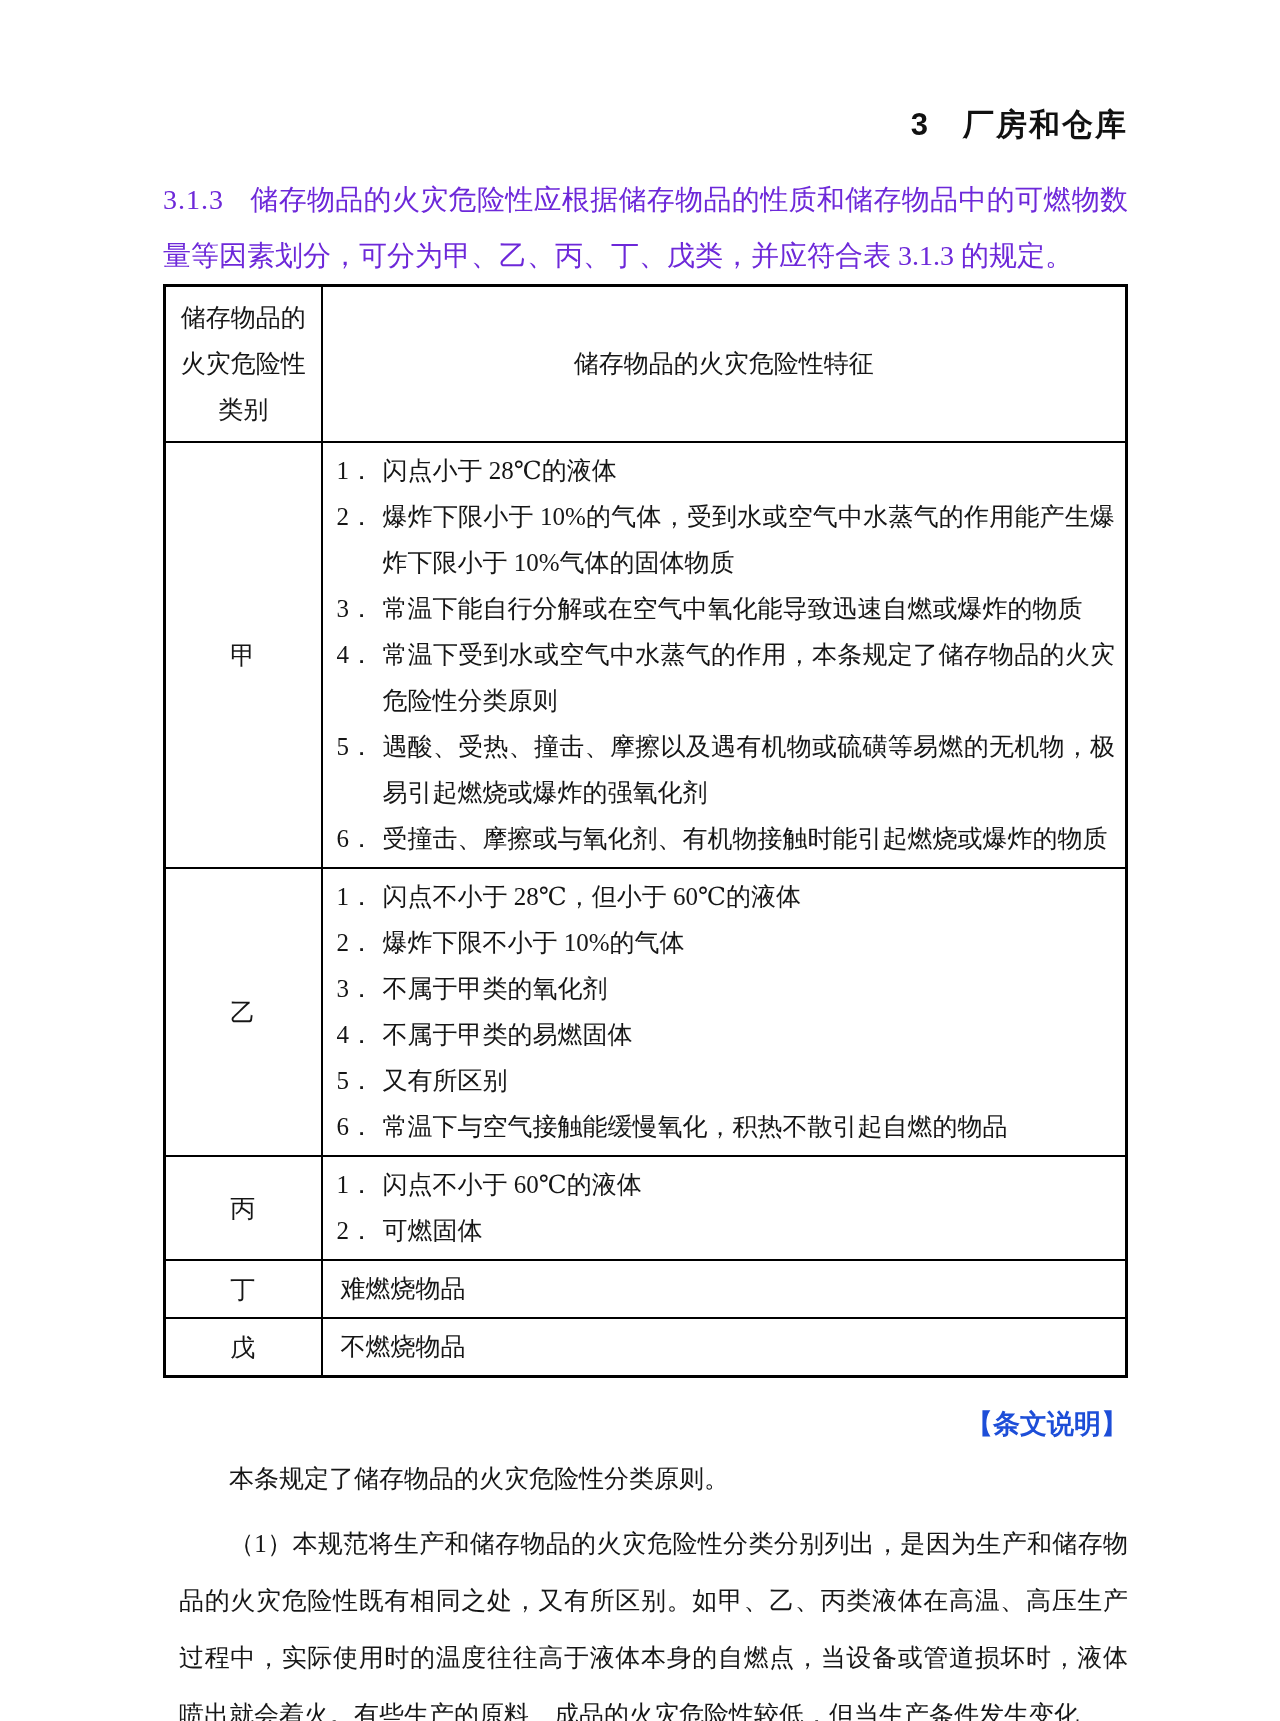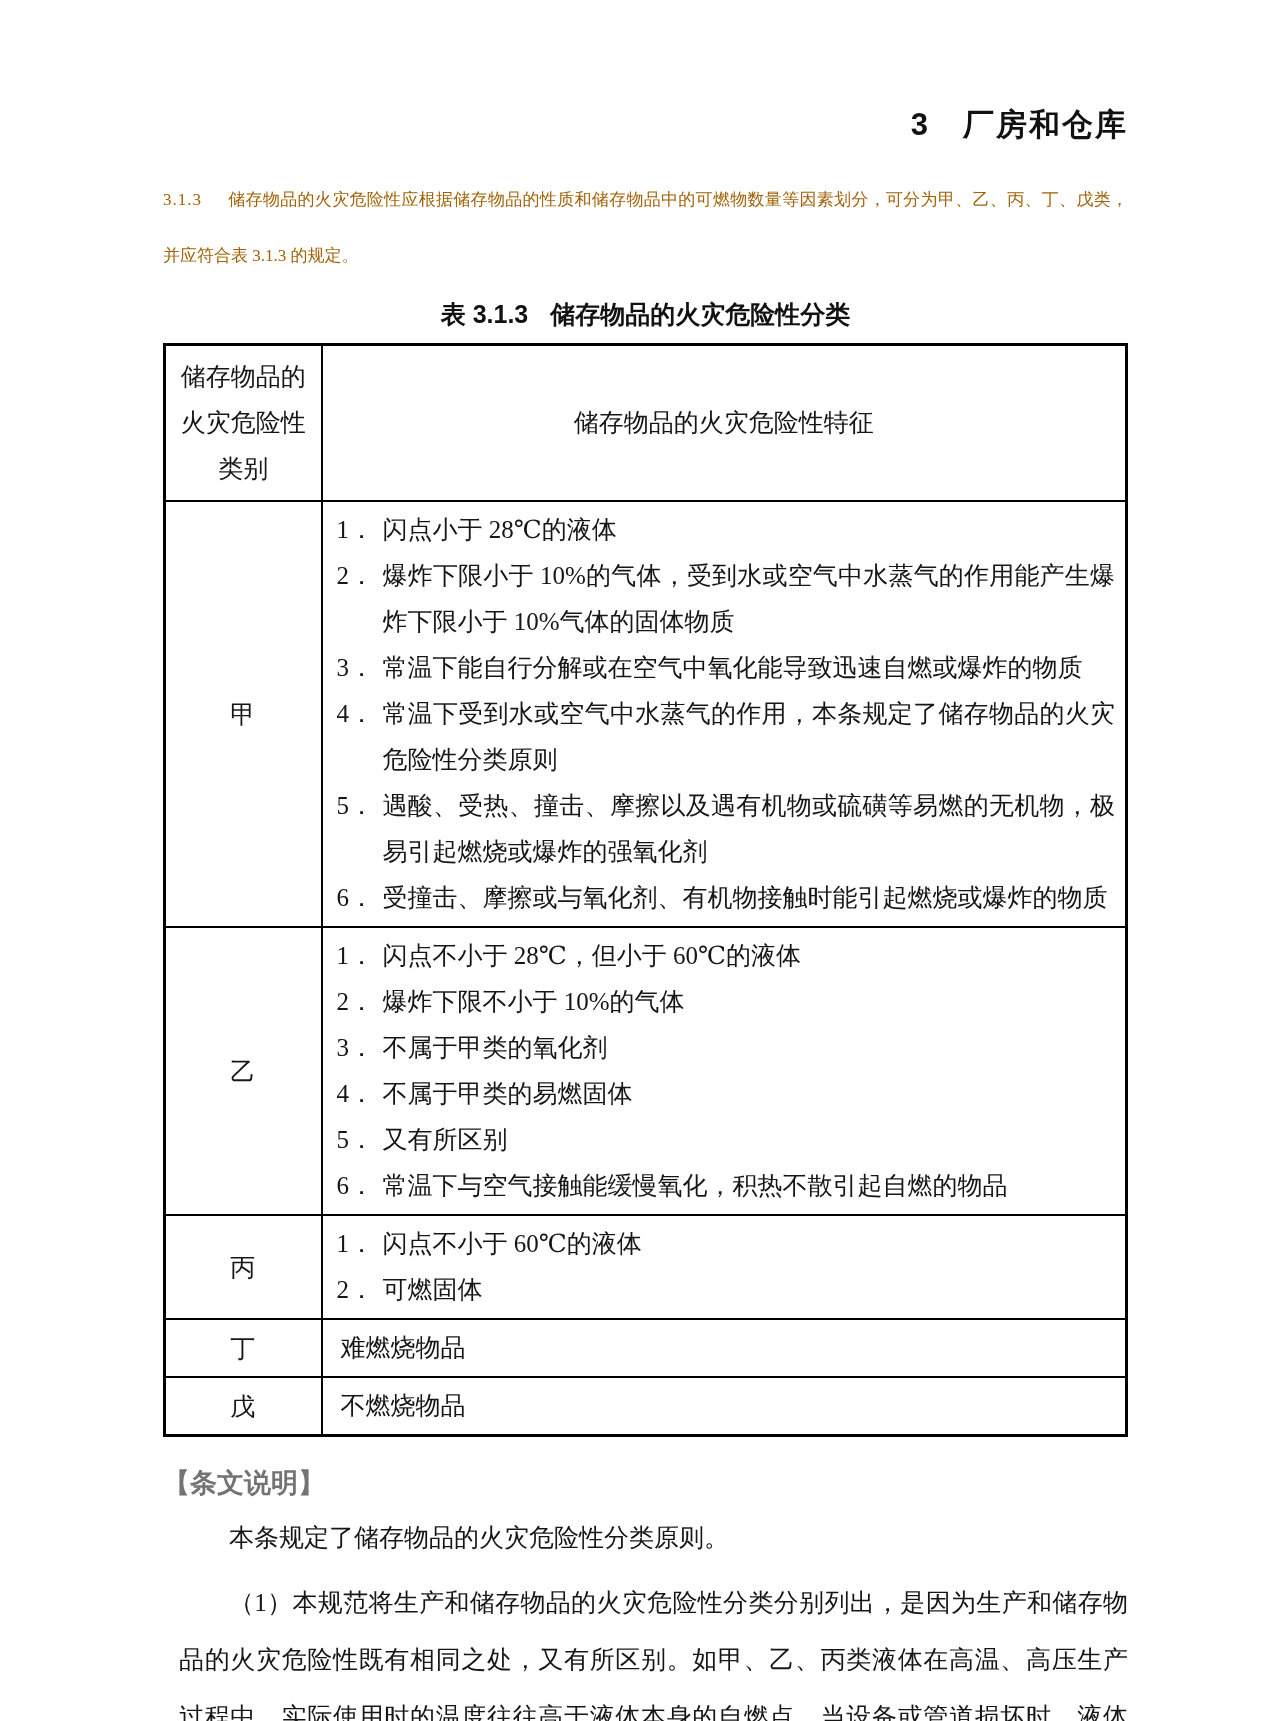--- a/index.html
+++ b/index.html
@@ -20,25 +20,25 @@
   .title {
     font-family: "Liberation Sans", "DejaVu Sans", sans-serif;
     font-weight: bold;
     font-size: 31px;
     text-align: right;
     letter-spacing: 2px;
     color: #111;
   }
   .clause {
     margin-top: 26px;
-    font-size: 17px;
+    font-size: 28px;
     line-height: 56px;
     text-align: justify;
     text-align-last: left;
-    color: #a16207;
+    color: #6d28d9;
   }
   .clause-num { margin-right: 26px; letter-spacing: 1px; }
   .table-caption {
     font-family: "Liberation Sans", "DejaVu Sans", sans-serif;
     font-weight: bold;
     font-size: 25px;
     text-align: center;
     margin-top: 14px;
     margin-bottom: 12px;
     color: #111;
@@ -81,21 +81,22 @@
     text-align-last: left;
   }
   .item .no { flex: 0 0 46px; }
   .item .txt { flex: 1 1 auto; }
   .item.plain { display: block; padding-left: 4px; }
   .commentary-heading {
     font-family: "Liberation Sans", "DejaVu Sans", sans-serif;
     font-weight: bold;
     font-size: 27px;
     margin-top: 28px;
-    color: #737373;
+    color: #1d4ed8;
+    text-align: right;
   }
   .commentary-p {
     font-size: 25px;
     line-height: 57px;
     text-align: justify;
     text-align-last: left;
     text-indent: 2em;
     margin-top: 8px;
     color: #161616;
     margin-left: 16px;
@@ -105,23 +106,20 @@
 <body>
 
 <div class="page">
 
   <h1 class="title">3　厂房和仓库</h1>
 
   <p class="clause">
     <span class="clause-num">3.1.3</span><span>储存物品的火灾危险性应根据储存物品的性质和储存物品中的可燃物数量等因素划分，可分为甲、乙、丙、丁、戊类，并应符合表 3.1.3 的规定。</span>
   </p>
 
-  <div class="table-caption">
-    <span class="caption-num">表 3.1.3</span><span>储存物品的火灾危险性分类</span>
-  </div>
 
   <table class="hazard">
     <thead>
       <tr>
         <th class="cat-head">储存物品的火灾危险性类别</th>
         <th class="feat-head">储存物品的火灾危险性特征</th>
       </tr>
     </thead>
     <tbody id="table-body">
         <tr>

